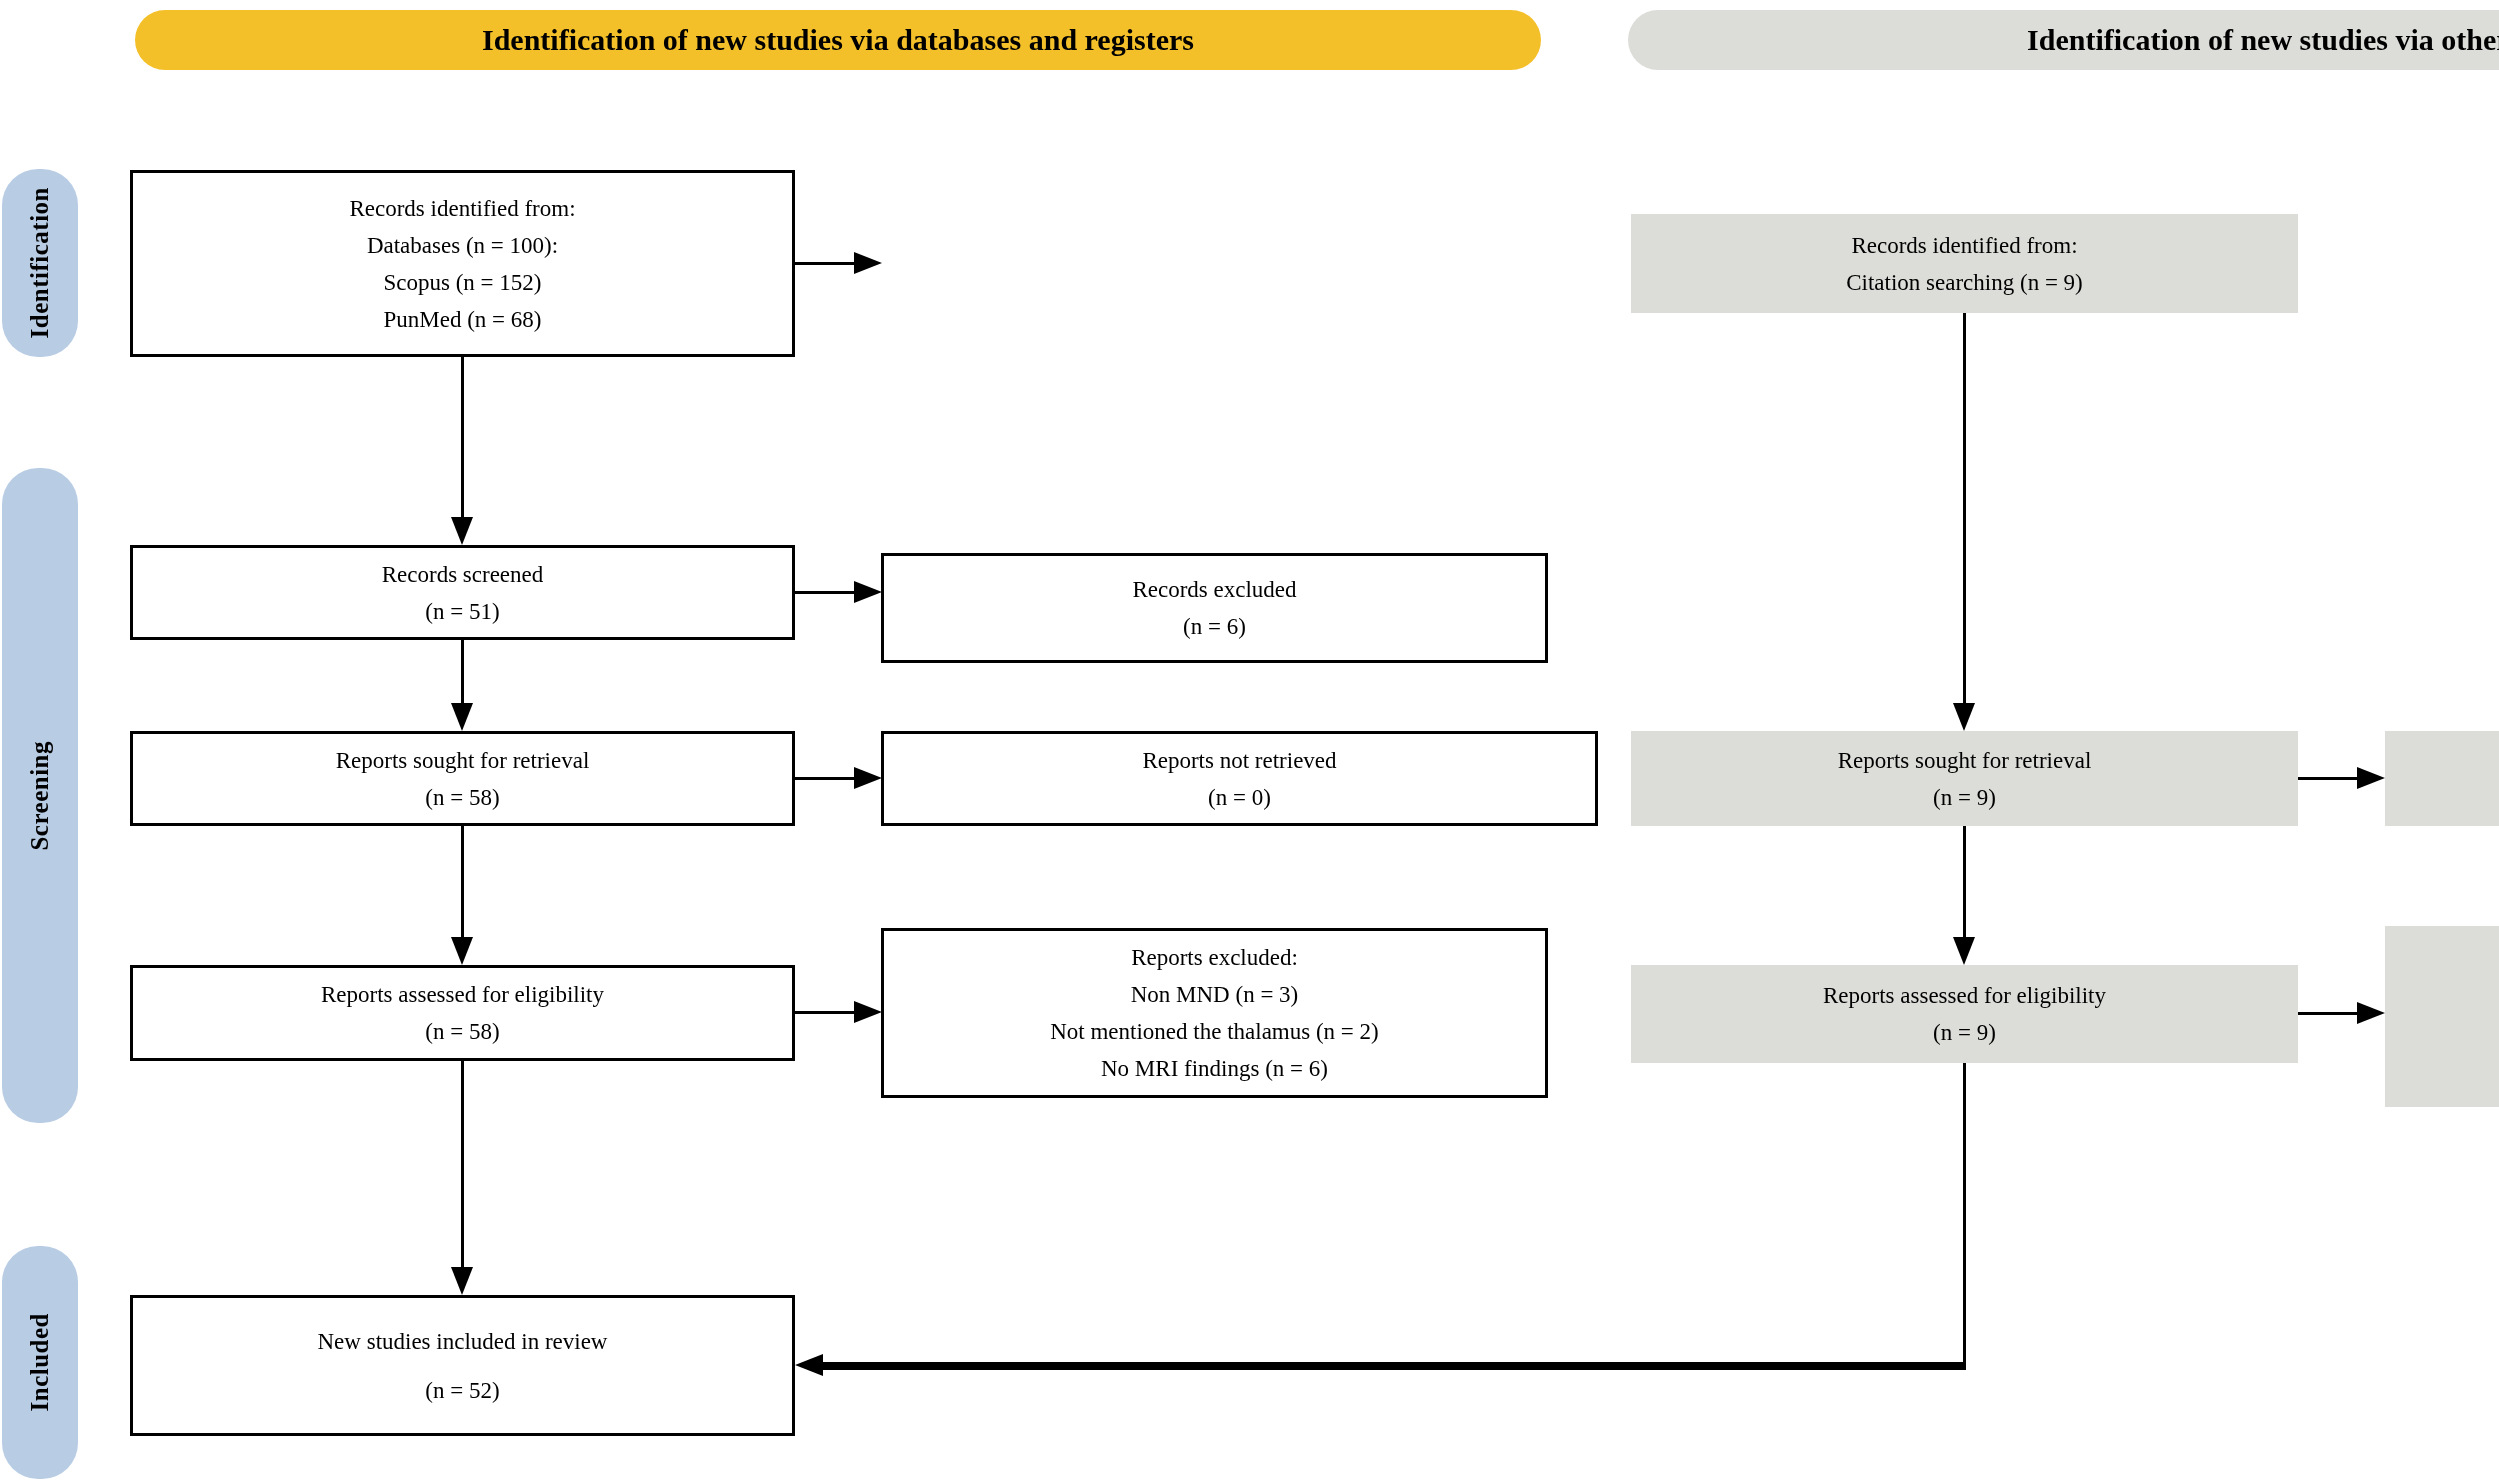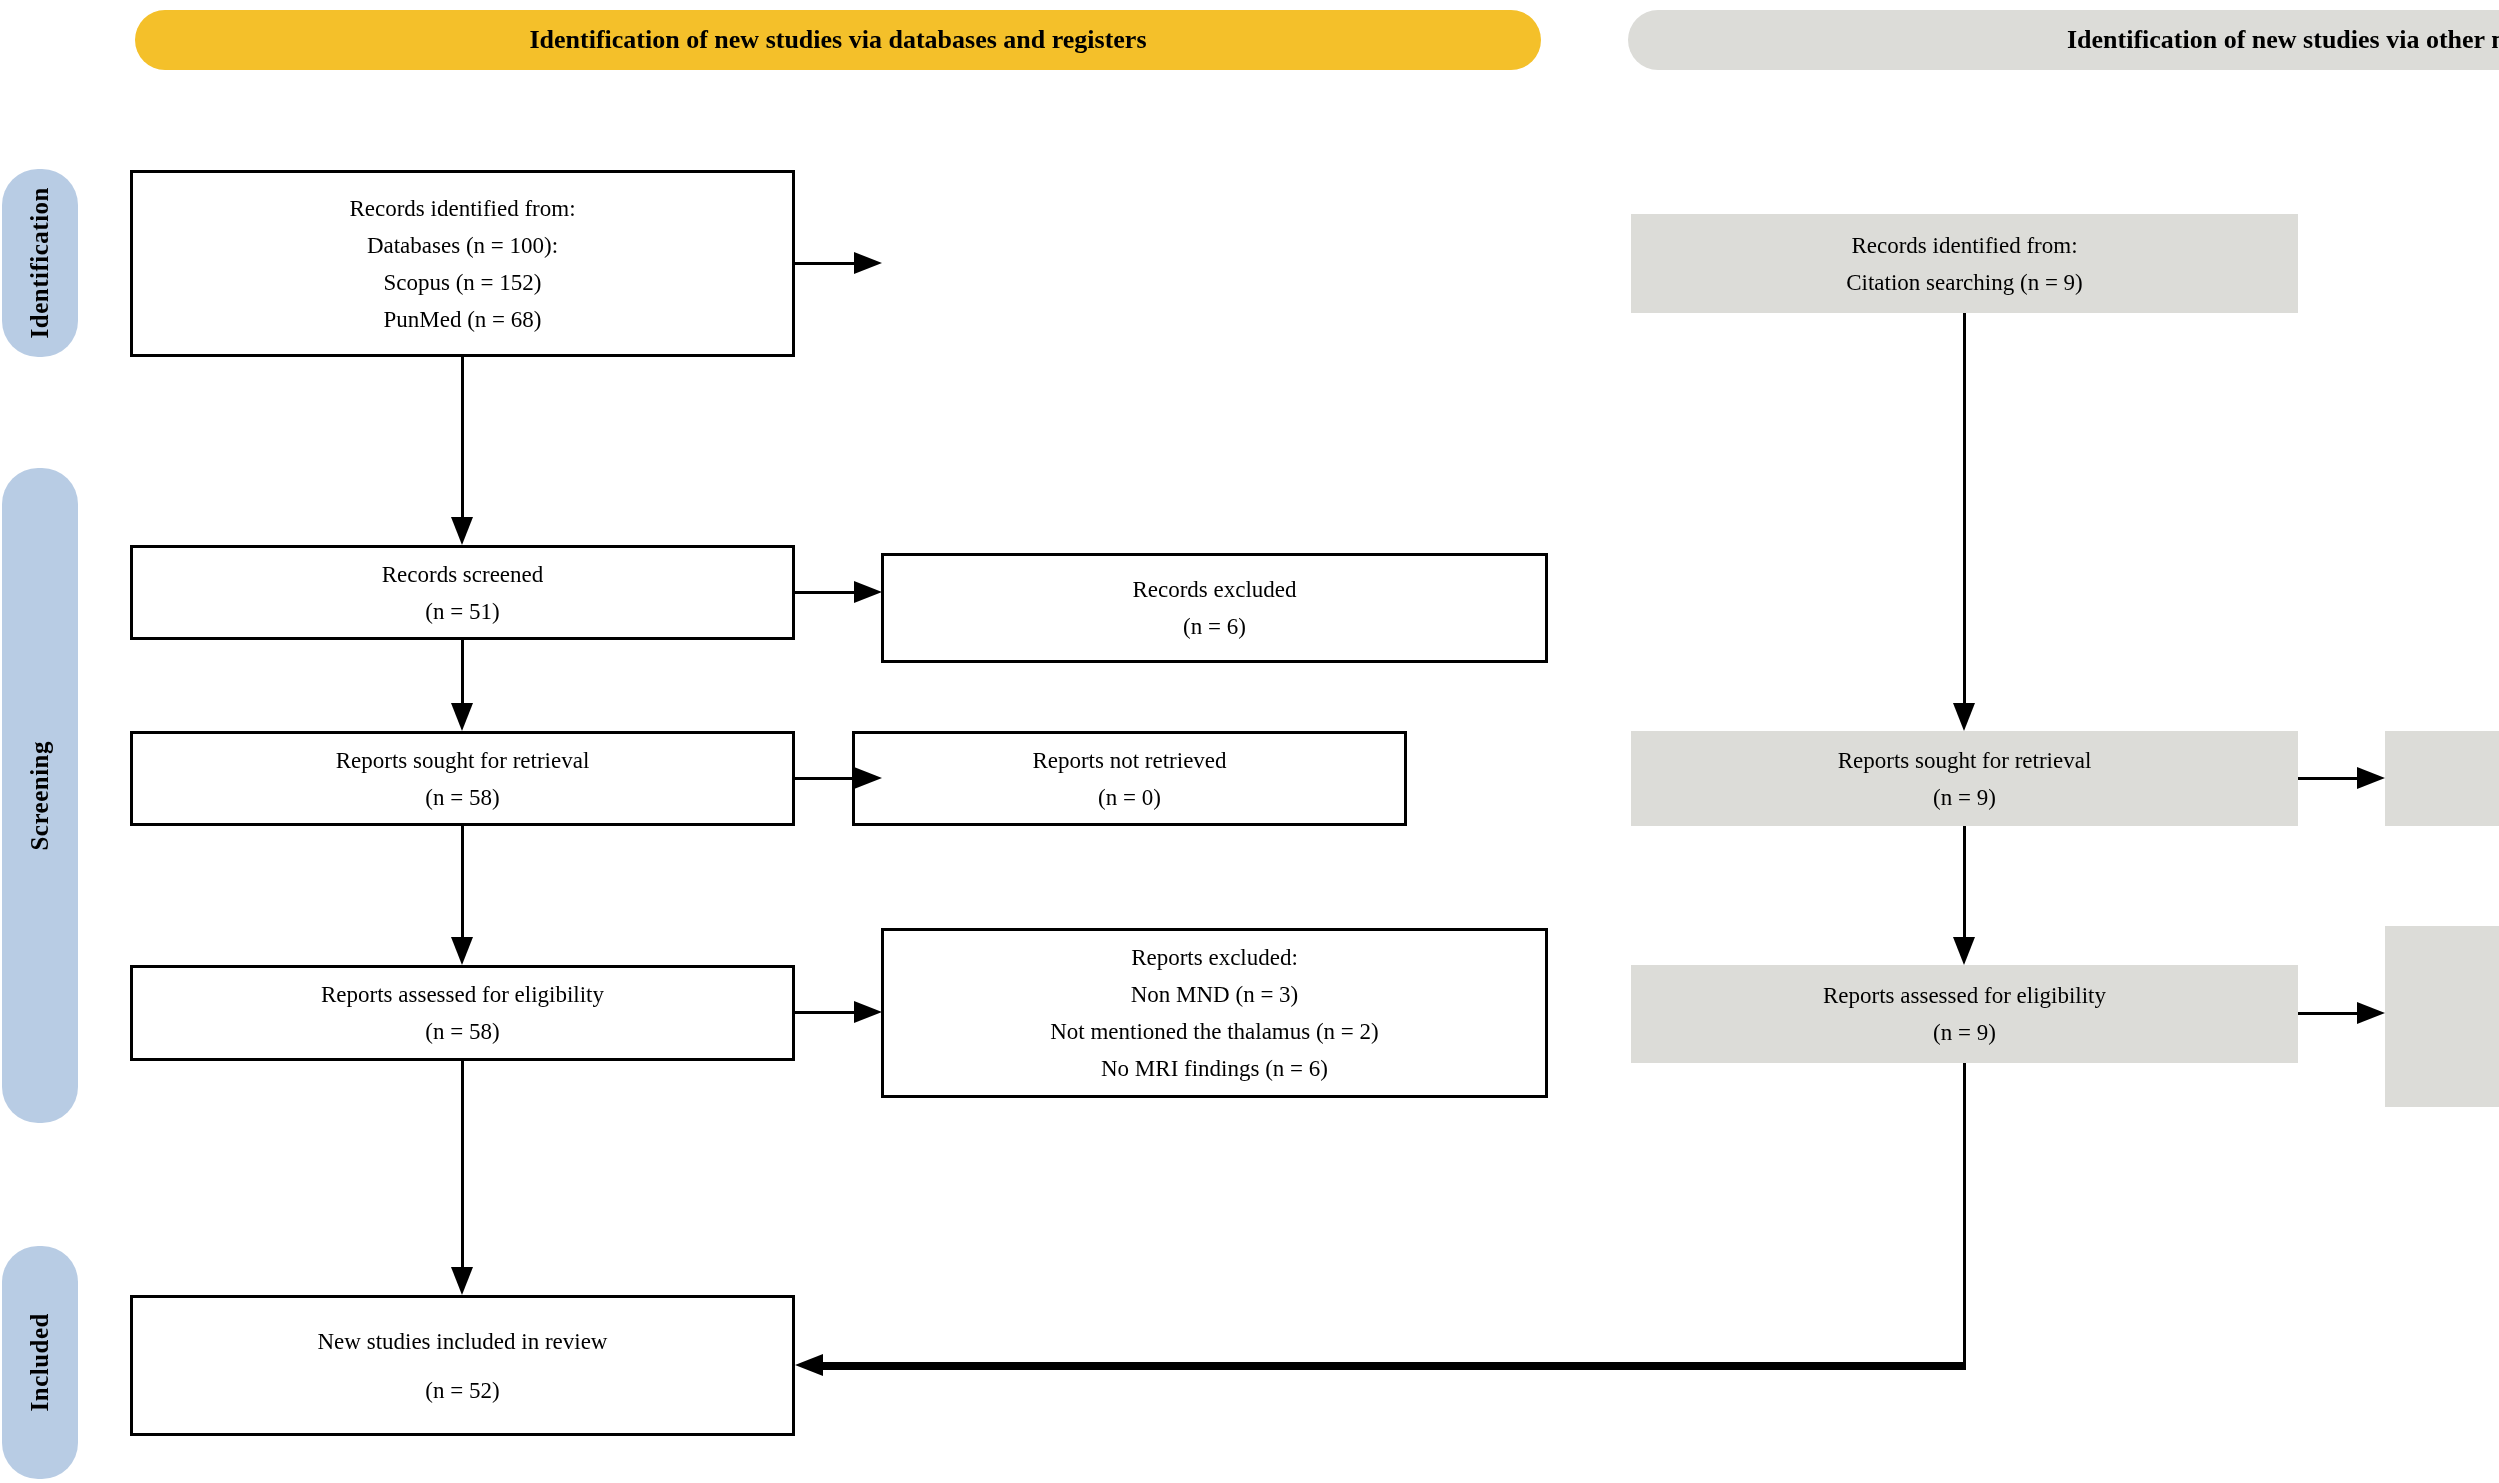--- a/index.html
+++ b/index.html
@@ -14,21 +14,21 @@
     width:3040px;height:1484px;
     background:#ffffff;
     font-family:"Liberation Serif","DejaVu Serif",serif;
     color:var(--c-ink);
     overflow:hidden;
   }
   .hdr{
     position:absolute;
     display:flex;align-items:center;justify-content:center;
     text-align:center;
-    font-weight:bold;font-size:26px;
+    font-weight:bold;font-size:30px;
     border-radius:31px;
     box-sizing:border-box;
   }
   .hdr-yellow{background:var(--c-yellow);}
   .hdr-gray{background:var(--c-gray);}
   .stage-pill{
     position:absolute;
     background:var(--c-blue);
     border-radius:36px;
     display:flex;align-items:center;justify-content:center;
@@ -115,21 +115,21 @@
   </div>
   <div class="box box-bordered" style="left:130px;top:1295px;width:665px;height:141px;gap:12px;">
     <div>New studies included in review</div>
     <div>(n = 52)</div>
   </div>
 
   <div class="box box-bordered" style="left:881px;top:545px;width:667px;height:110px;margin-top:8px;">
     <div>Records excluded</div>
     <div>(n = 6)</div>
   </div>
-  <div class="box box-bordered" style="left:852px;top:731px;width:555px;height:95px;">
+  <div class="box box-bordered" style="left:881px;top:731px;width:717px;height:95px;">
     <div>Reports not retrieved</div>
     <div>(n = 0)</div>
   </div>
   <div class="box box-bordered" style="left:881px;top:928px;width:667px;height:170px;">
     <div>Reports excluded:</div>
     <div>Non MND (n = 3)</div>
     <div>Not mentioned the thalamus (n = 2)</div>
     <div>No MRI findings (n = 6)</div>
   </div>
 

